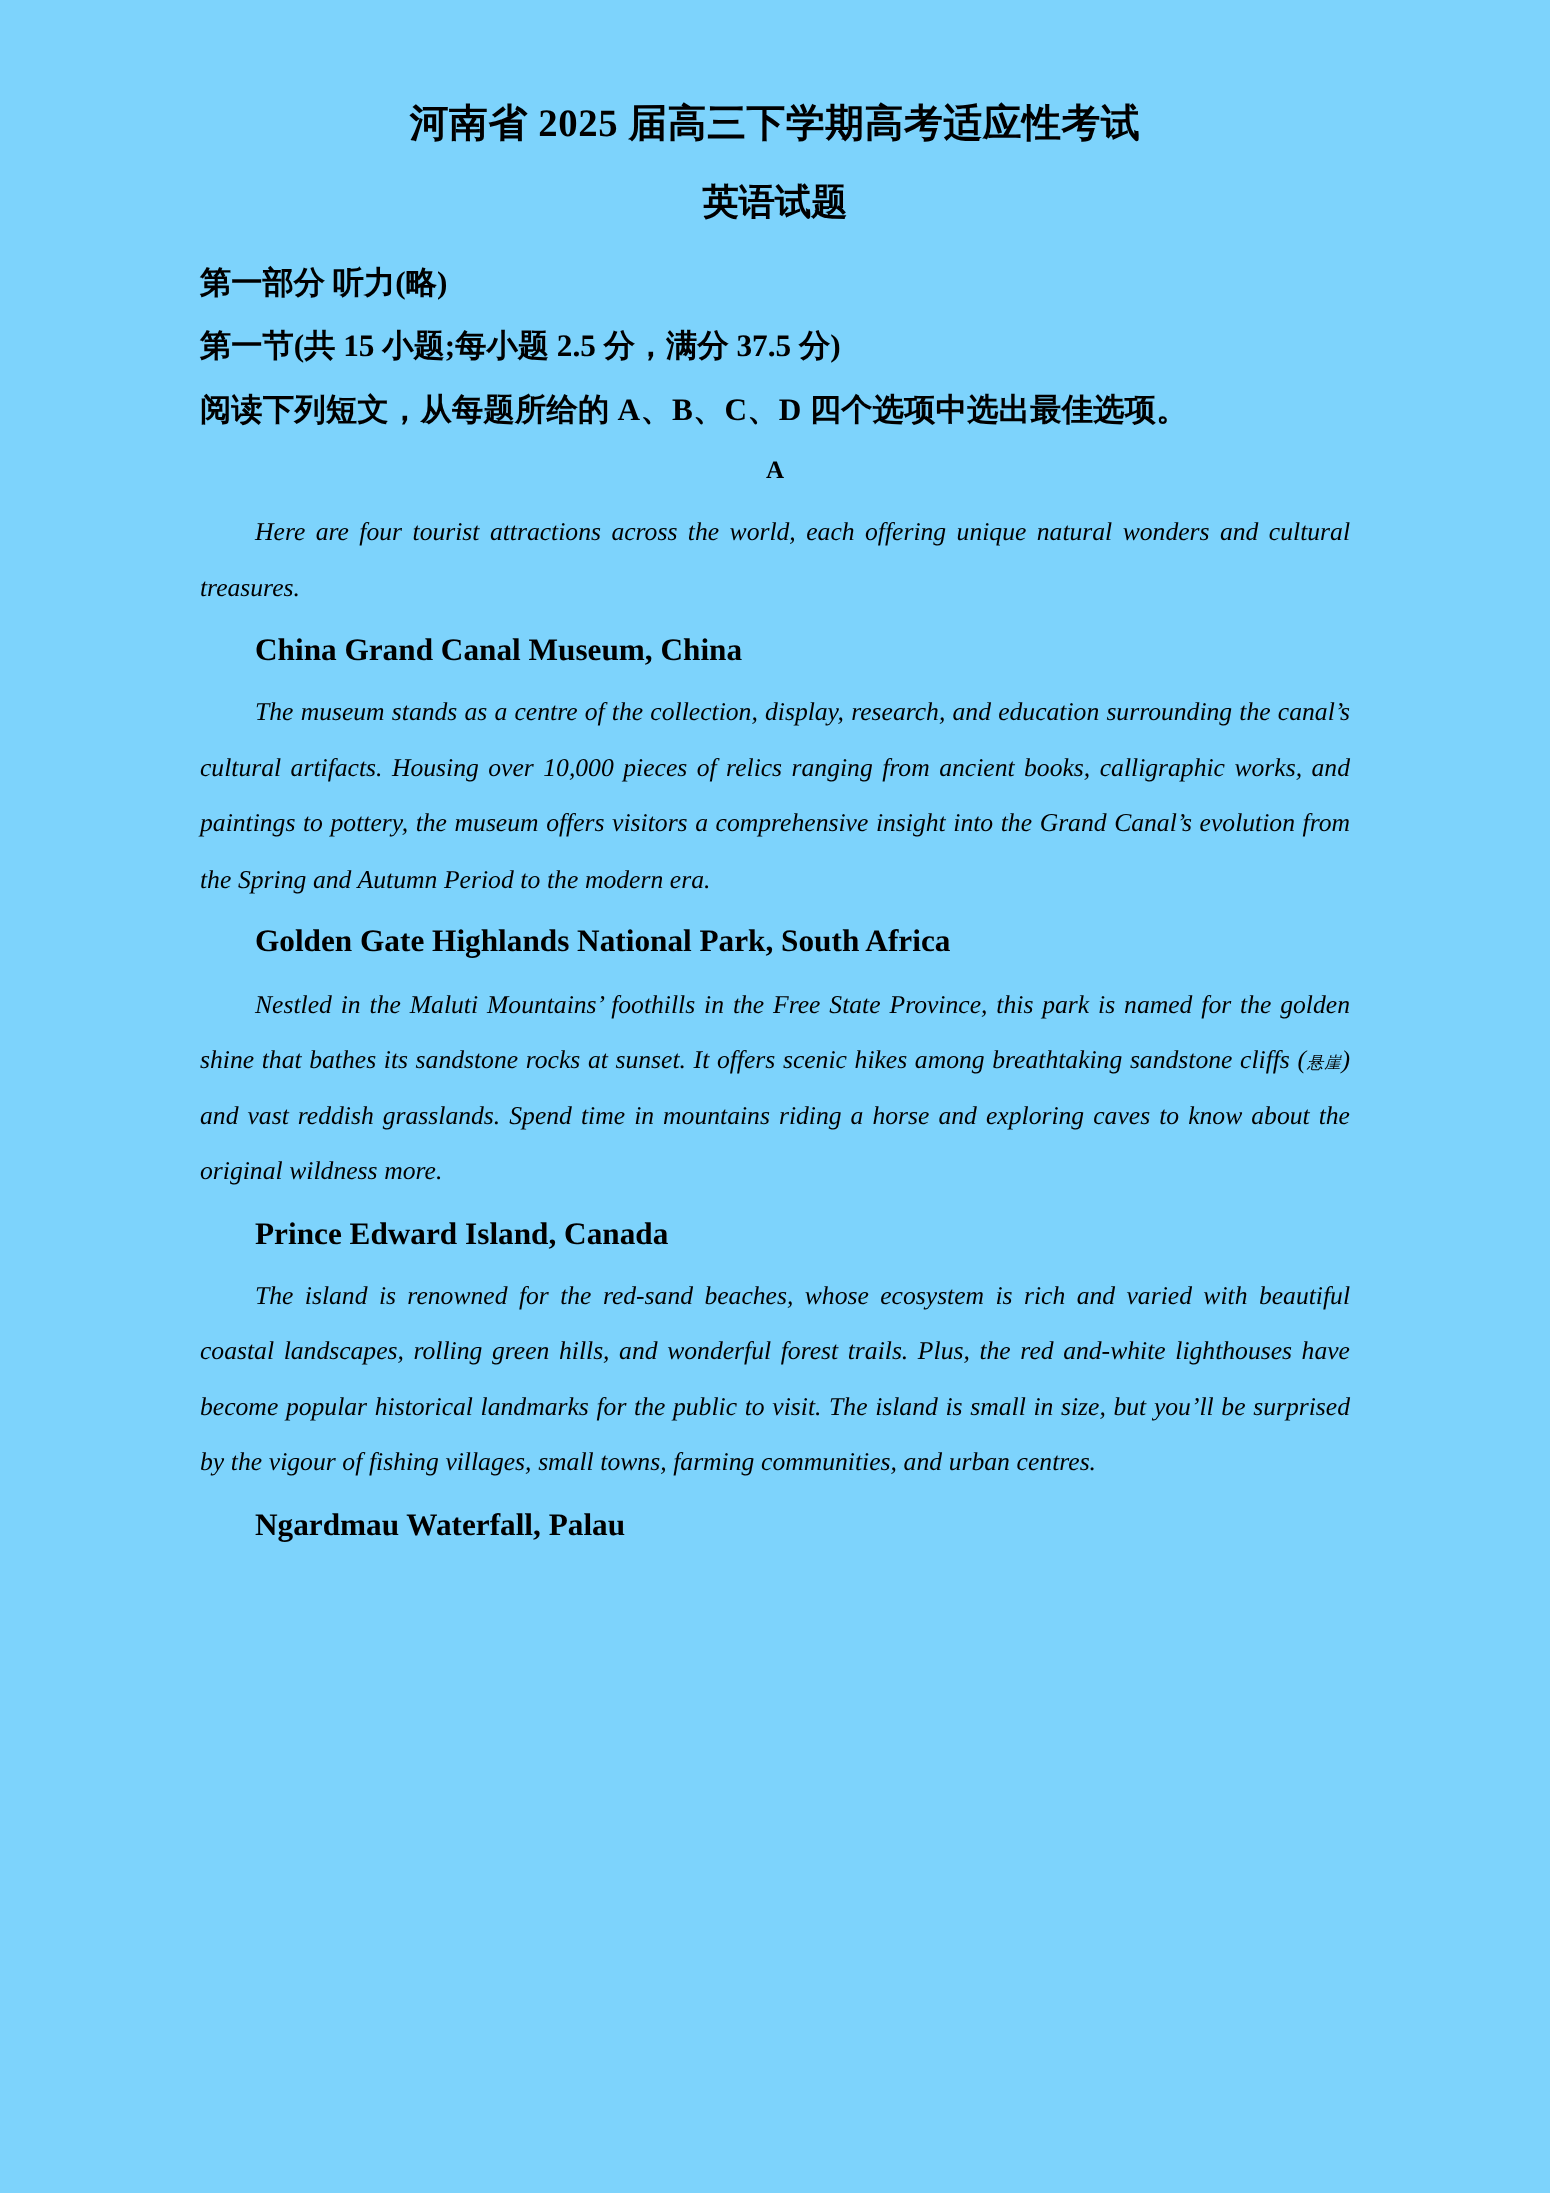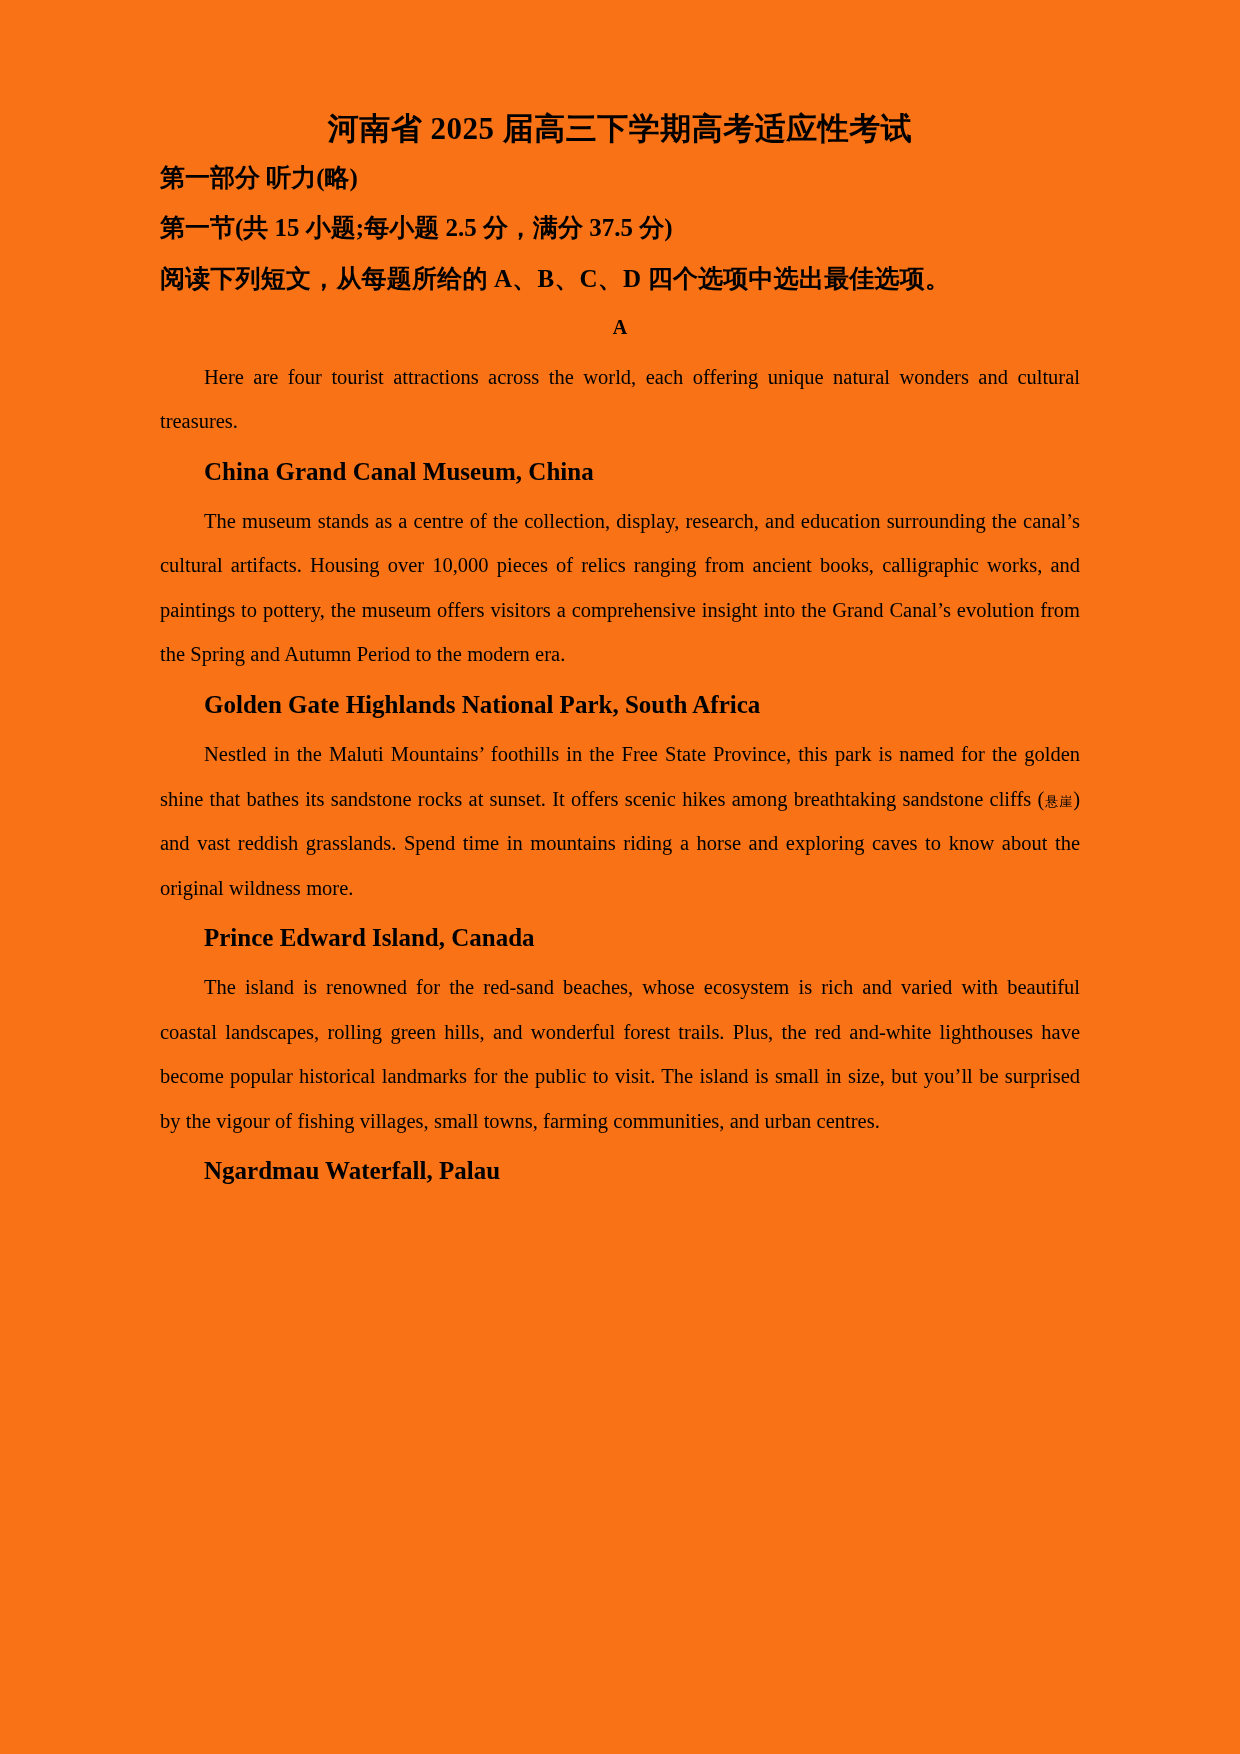--- a/index.html
+++ b/index.html
@@ -8,24 +8,24 @@
     padding: 0;
     background: #ffffff;
   }
   body {
     font-family: "Liberation Serif", "DejaVu Serif", serif;
     color: #000000;
   }
   .page {
     width: 1240px;
     height: 1754px;
-    background: #f97316;
+    background: #7dd3fc;
     position: relative;
     box-sizing: border-box;
-    padding: 106px 160px 40px 160px;
+    padding: 76px 160px 40px 160px;
     overflow: hidden;
   }
   .doc-title {
     text-align: center;
     font-size: 31px;
     font-weight: bold;
     letter-spacing: 0.5px;
     margin: 0 0 8px 0;
     line-height: 1.5;
   }
@@ -54,40 +54,42 @@
     line-height: 1.4;
   }
   p.body-text {
     font-size: 20.5px;
     line-height: 2.17;
     margin: 0 0 1px 0;
     text-align: justify;
     text-justify: inter-word;
     text-indent: 44px;
     word-spacing: 0.2px;
+    font-style: italic;
   }
   h3.sub-head {
     font-size: 25px;
     font-weight: bold;
     line-height: 2.17;
     margin: 0;
     text-indent: 44px;
     text-align: left;
   }
   .cjk {
     font-family: "DejaVu Sans", sans-serif;
     font-size: 13px;
   }
 </style>
 </head>
 <body>
 
 <div class="page">
 
   <h1 class="doc-title">河南省 2025 届高三下学期高考适应性考试</h1>
+  <h2 class="doc-subtitle">英语试题</h2>
 
   <div class="section-line">第一部分 听力(略)</div>
   <div class="section-line">第一节(共 15 小题;每小题 2.5 分，满分 37.5 分)</div>
   <div class="section-line wide">阅读下列短文，从每题所给的 A、B、C、D 四个选项中选出最佳选项。</div>
 
   <div class="part-label">A</div>
 
   <p class="body-text">Here are four tourist attractions across the world, each offering unique natural wonders and cultural treasures.</p>
 
   <h3 class="sub-head">China Grand Canal Museum, China</h3>

